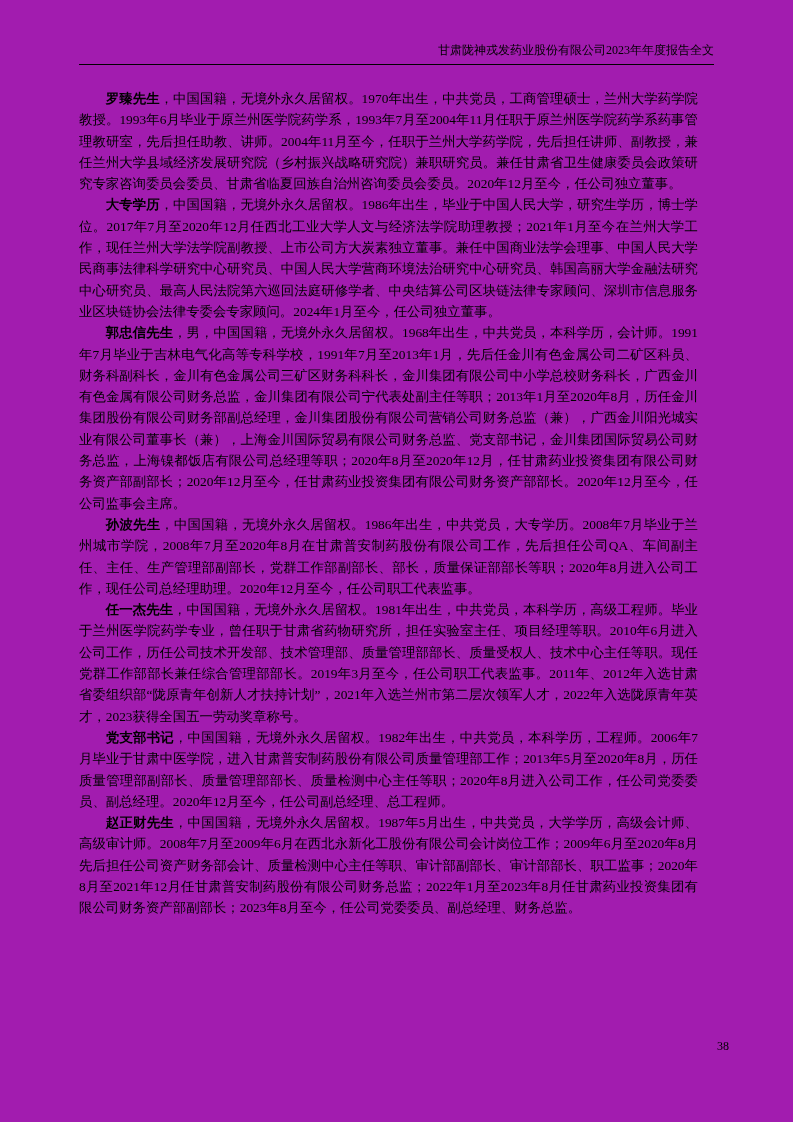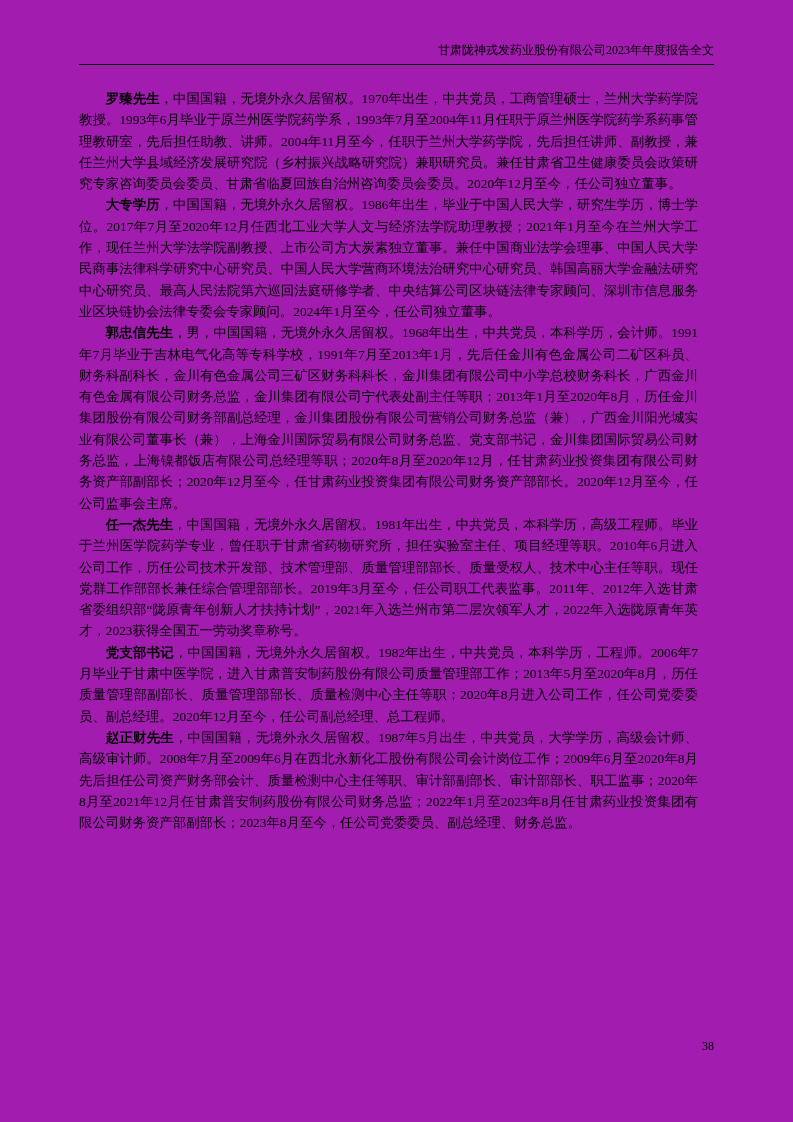--- a/index.html
+++ b/index.html
@@ -41,38 +41,39 @@
     padding: 0;
     text-indent: 2em;
     word-break: break-all;
   }
   .person-name {
     font-weight: bold;
   }
   .page-footer {
     position: absolute;
     top: 1038px;
-    right: 79px;
+    right: 64px;
     font-size: 12px;
     line-height: 16px;
   }
 </style>
 </head>
 <body>
 
 <div class="page">
 
   <div class="page-header">
     <span>甘肃陇神戎发药业股份有限公司2023年年度报告全文</span>
   </div>
 
   <div class="doc-body">
     <p><span class="person-name">罗臻先生</span><span>，中国国籍，无境外永久居留权。1970年出生，中共党员，工商管理硕士，兰州大学药学院教授。1993年6月毕业于原兰州医学院药学系，1993年7月至2004年11月任职于原兰州医学院药学系药事管理教研室，先后担任助教、讲师。2004年11月至今，任职于兰州大学药学院，先后担任讲师、副教授，兼任兰州大学县域经济发展研究院（乡村振兴战略研究院）兼职研究员。兼任甘肃省卫生健康委员会政策研究专家咨询委员会委员、甘肃省临夏回族自治州咨询委员会委员。2020年12月至今，任公司独立董事。</span></p>
     <p><span class="person-name">大专学历</span><span>，中国国籍，无境外永久居留权。1986年出生，毕业于中国人民大学，研究生学历，博士学位。2017年7月至2020年12月任西北工业大学人文与经济法学院助理教授；2021年1月至今在兰州大学工作，现任兰州大学法学院副教授、上市公司方大炭素独立董事。兼任中国商业法学会理事、中国人民大学民商事法律科学研究中心研究员、中国人民大学营商环境法治研究中心研究员、韩国高丽大学金融法研究中心研究员、最高人民法院第六巡回法庭研修学者、中央结算公司区块链法律专家顾问、深圳市信息服务业区块链协会法律专委会专家顾问。2024年1月至今，任公司独立董事。</span></p>
     <p><span class="person-name">郭忠信先生</span><span>，男，中国国籍，无境外永久居留权。1968年出生，中共党员，本科学历，会计师。1991年7月毕业于吉林电气化高等专科学校，1991年7月至2013年1月，先后任金川有色金属公司二矿区科员、财务科副科长，金川有色金属公司三矿区财务科科长，金川集团有限公司中小学总校财务科长，广西金川有色金属有限公司财务总监，金川集团有限公司宁代表处副主任等职；2013年1月至2020年8月，历任金川集团股份有限公司财务部副总经理，金川集团股份有限公司营销公司财务总监（兼），广西金川阳光城实业有限公司董事长（兼），上海金川国际贸易有限公司财务总监、党支部书记，金川集团国际贸易公司财务总监，上海镍都饭店有限公司总经理等职；2020年8月至2020年12月，任甘肃药业投资集团有限公司财务资产部副部长；2020年12月至今，任甘肃药业投资集团有限公司财务资产部部长。2020年12月至今，任公司监事会主席。</span></p>
+    <p><span class="person-name">孙波先生</span><span>，中国国籍，无境外永久居留权。1986年出生，中共党员，大专学历。2008年7月毕业于兰州城市学院，2008年7月至2020年8月在甘肃普安制药股份有限公司工作，先后担任公司QA、车间副主任、主任、生产管理部副部长，党群工作部副部长、部长，质量保证部部长等职；2020年8月进入公司工作，现任公司总经理助理。2020年12月至今，任公司职工代表监事。</span></p>
     <p><span class="person-name">任一杰先生</span><span>，中国国籍，无境外永久居留权。1981年出生，中共党员，本科学历，高级工程师。毕业于兰州医学院药学专业，曾任职于甘肃省药物研究所，担任实验室主任、项目经理等职。2010年6月进入公司工作，历任公司技术开发部、技术管理部、质量管理部部长、质量受权人、技术中心主任等职。现任党群工作部部长兼任综合管理部部长。2019年3月至今，任公司职工代表监事。2011年、2012年入选甘肃省委组织部“陇原青年创新人才扶持计划”，2021年入选兰州市第二层次领军人才，2022年入选陇原青年英才，2023获得全国五一劳动奖章称号。</span></p>
     <p><span class="person-name">党支部书记</span><span>，中国国籍，无境外永久居留权。1982年出生，中共党员，本科学历，工程师。2006年7月毕业于甘肃中医学院，进入甘肃普安制药股份有限公司质量管理部工作；2013年5月至2020年8月，历任质量管理部副部长、质量管理部部长、质量检测中心主任等职；2020年8月进入公司工作，任公司党委委员、副总经理。2020年12月至今，任公司副总经理、总工程师。</span></p>
     <p><span class="person-name">赵正财先生</span><span>，中国国籍，无境外永久居留权。1987年5月出生，中共党员，大学学历，高级会计师、高级审计师。2008年7月至2009年6月在西北永新化工股份有限公司会计岗位工作；2009年6月至2020年8月先后担任公司资产财务部会计、质量检测中心主任等职、审计部副部长、审计部部长、职工监事；2020年8月至2021年12月任甘肃普安制药股份有限公司财务总监；2022年1月至2023年8月任甘肃药业投资集团有限公司财务资产部副部长；2023年8月至今，任公司党委委员、副总经理、财务总监。</span></p>
   </div>
 
   <div class="page-footer">
     <span>38</span>
   </div>
 
 </div>

